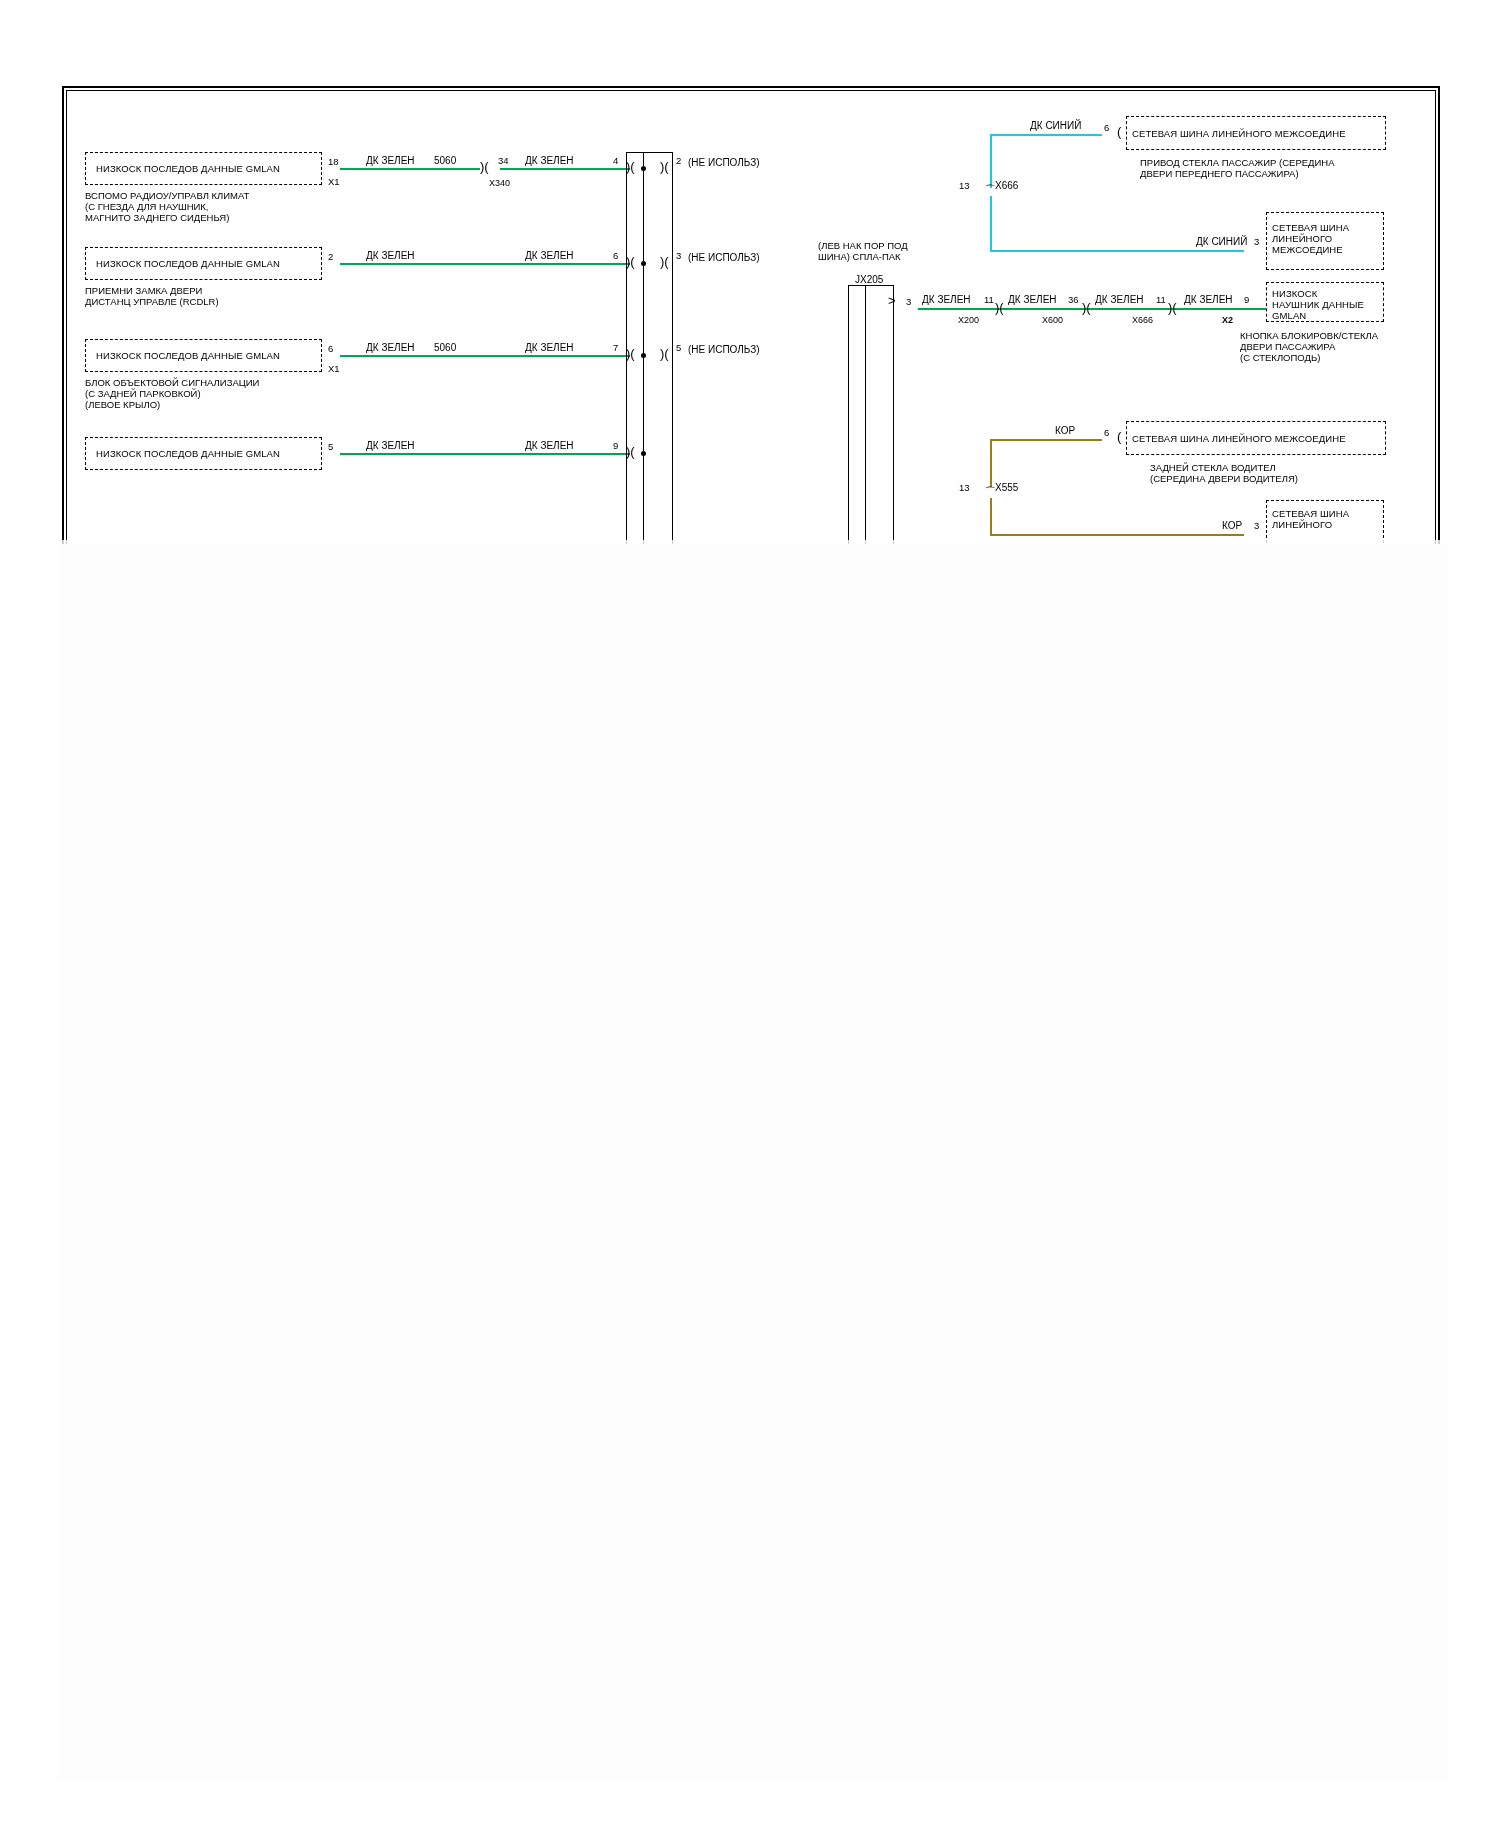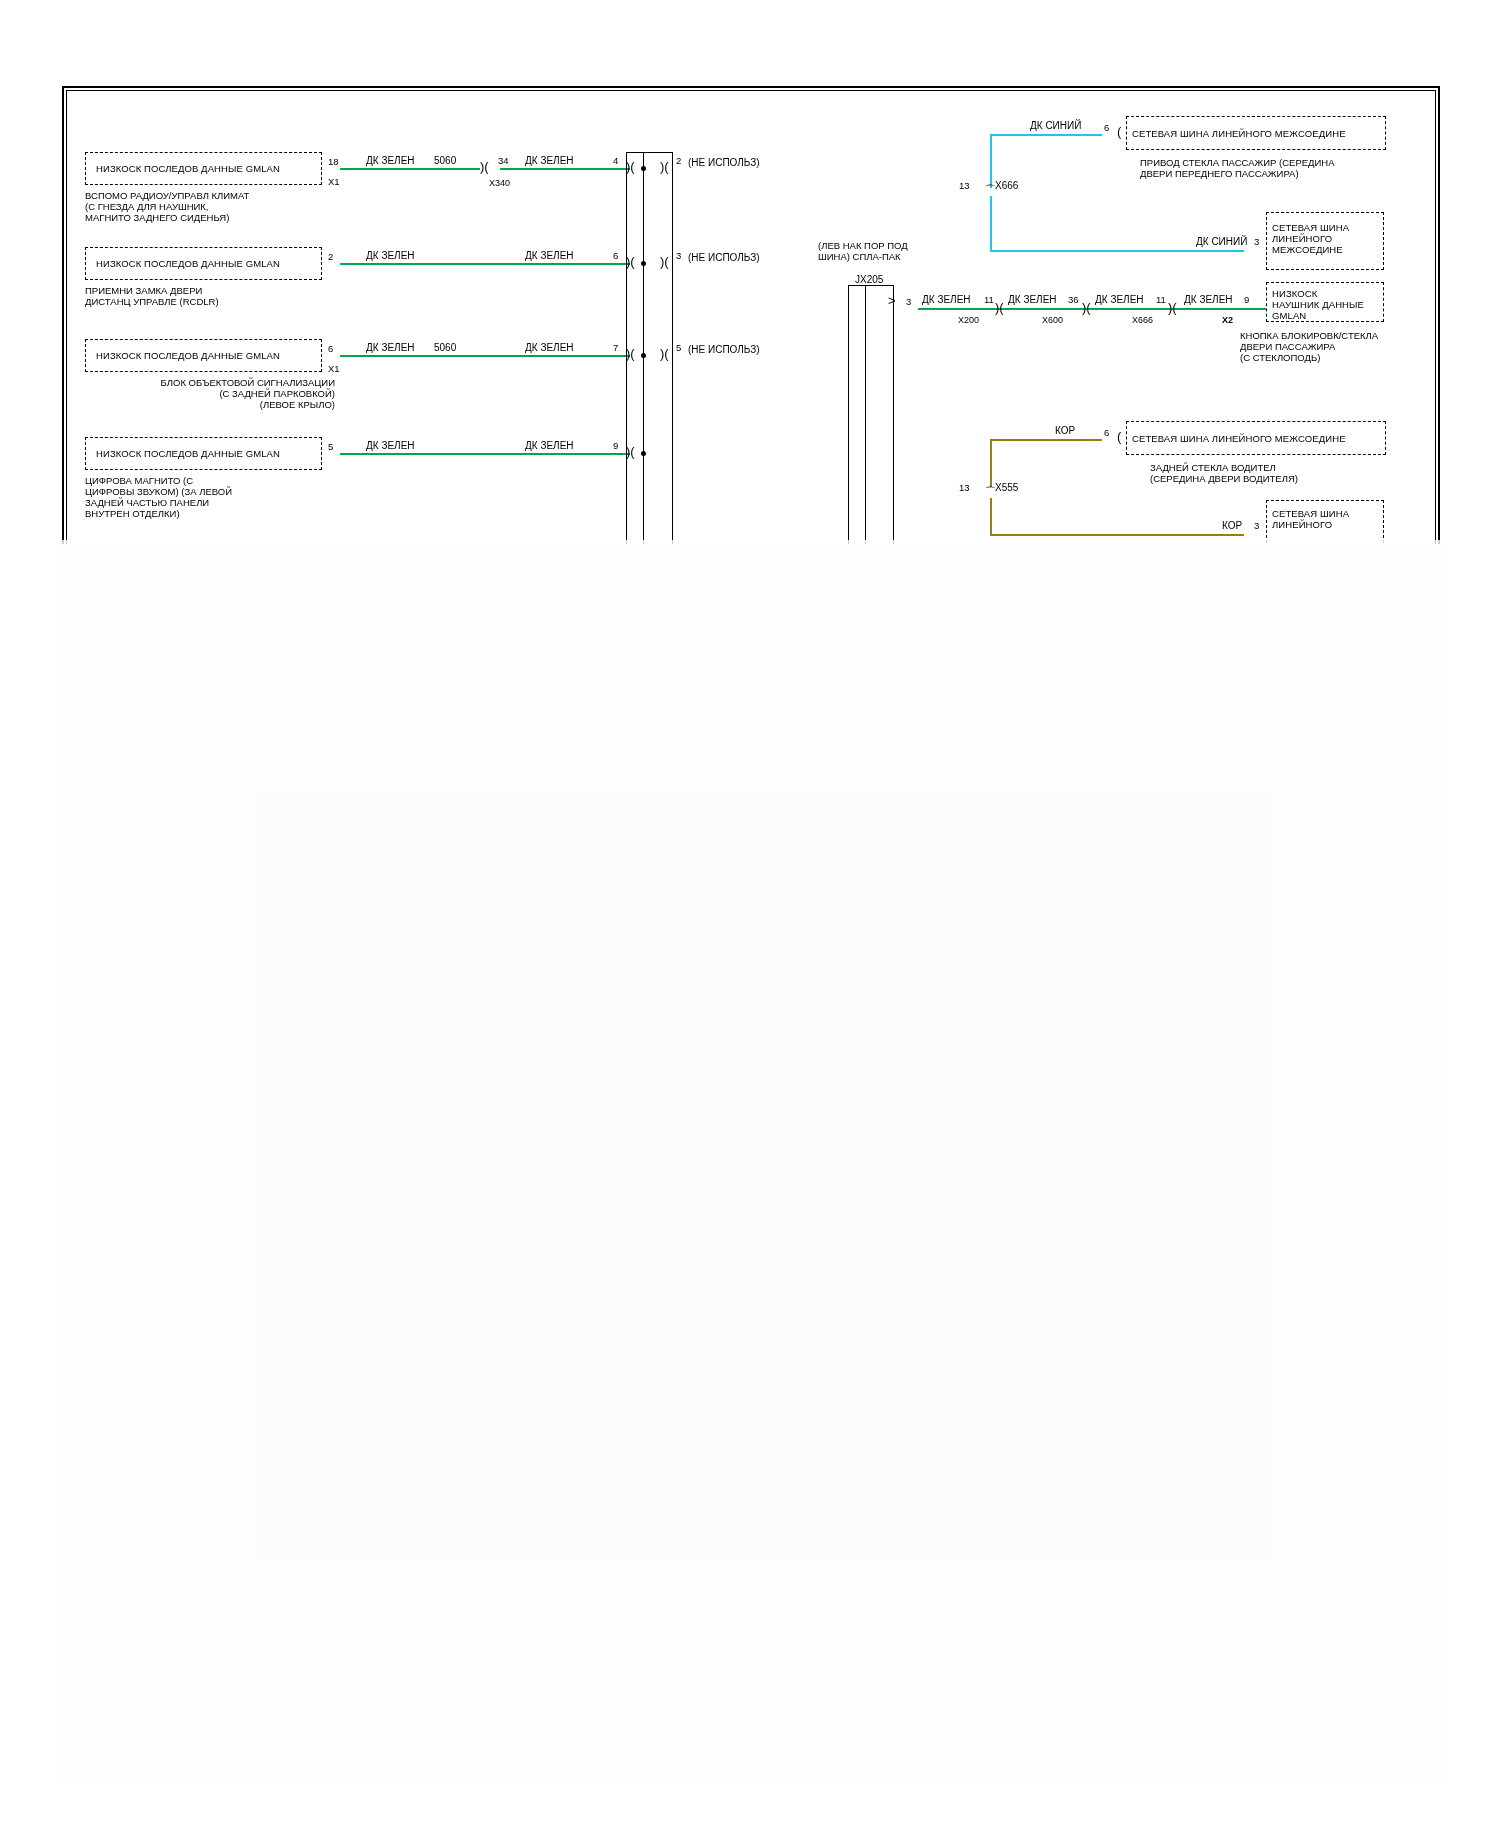--- a/index.html
+++ b/index.html
@@ -212,41 +212,37 @@
   <div class="conn" style="left:626px; top:255px;">)(</div>
   <div class="dot" style="left:641px; top:261px;"></div>
   <div class="conn" style="left:660px; top:255px;">)(</div>
   <div class="pin" style="left:676px; top:250px;">3</div>
   <div class="wirelabel" style="left:688px; top:252px;">(НЕ ИСПОЛЬЗ)</div>
 
   <div class="comp" style="left:85px; top:339px; width:237px; height:33px;"></div>
   <div class="comp-label" style="left:96px; top:350px; width:220px;">НИЗКОСК ПОСЛЕДОВ ДАННЫЕ GMLAN</div>
   <div class="pin" style="left:328px; top:343px;">6</div>
   <div class="pin" style="left:328px; top:363px;">X1</div>
-  <div class="comp-text" style="left:85px; top:377px; width:250px;text-align:right;">БЛОК ОБЪЕКТОВОЙ СИГНАЛИЗАЦИИ
+  <div class="comp-text" style="left:85px; top:377px; width:250px;">БЛОК ОБЪЕКТОВОЙ СИГНАЛИЗАЦИИ
 (С ЗАДНЕЙ ПАРКОВКОЙ)
 (ЛЕВОЕ КРЫЛО)</div>
   <div class="wire w-green" style="left:340px; top:355px; width:290px;"></div>
   <div class="wirelabel" style="left:366px; top:342px;">ДК ЗЕЛЕН</div>
   <div class="wirelabel" style="left:434px; top:342px;">5060</div>
   <div class="wirelabel" style="left:525px; top:342px;">ДК ЗЕЛЕН</div>
   <div class="pin" style="left:613px; top:342px;">7</div>
   <div class="conn" style="left:626px; top:347px;">)(</div>
   <div class="dot" style="left:641px; top:353px;"></div>
   <div class="conn" style="left:660px; top:347px;">)(</div>
   <div class="pin" style="left:676px; top:342px;">5</div>
   <div class="wirelabel" style="left:688px; top:344px;">(НЕ ИСПОЛЬЗ)</div>
 
   <div class="comp" style="left:85px; top:437px; width:237px; height:33px;"></div>
   <div class="comp-label" style="left:96px; top:448px; width:220px;">НИЗКОСК ПОСЛЕДОВ ДАННЫЕ GMLAN</div>
   <div class="pin" style="left:328px; top:441px;">5</div>
-  <div class="comp-text" style="left:85px; top:475px; width:250px;">ЦИФРОВА МАГНИТО (С
-ЦИФРОВЫ ЗВУКОМ) (ЗА ЛЕВОЙ
-ЗАДНЕЙ ЧАСТЬЮ ПАНЕЛИ
-ВНУТРЕН ОТДЕЛКИ)</div>
   <div class="wire w-green" style="left:340px; top:453px; width:290px;"></div>
   <div class="wirelabel" style="left:366px; top:440px;">ДК ЗЕЛЕН</div>
   <div class="wirelabel" style="left:525px; top:440px;">ДК ЗЕЛЕН</div>
   <div class="pin" style="left:613px; top:440px;">9</div>
   <div class="conn" style="left:626px; top:445px;">)(</div>
   <div class="dot" style="left:641px; top:451px;"></div>
 
   <div class="bus-v" style="left:626px; top:152px; height:1120px;"></div>
   <div class="bus-v" style="left:643px; top:152px; height:1120px;"></div>
   <div class="bus-v" style="left:672px; top:152px; height:410px;"></div>

